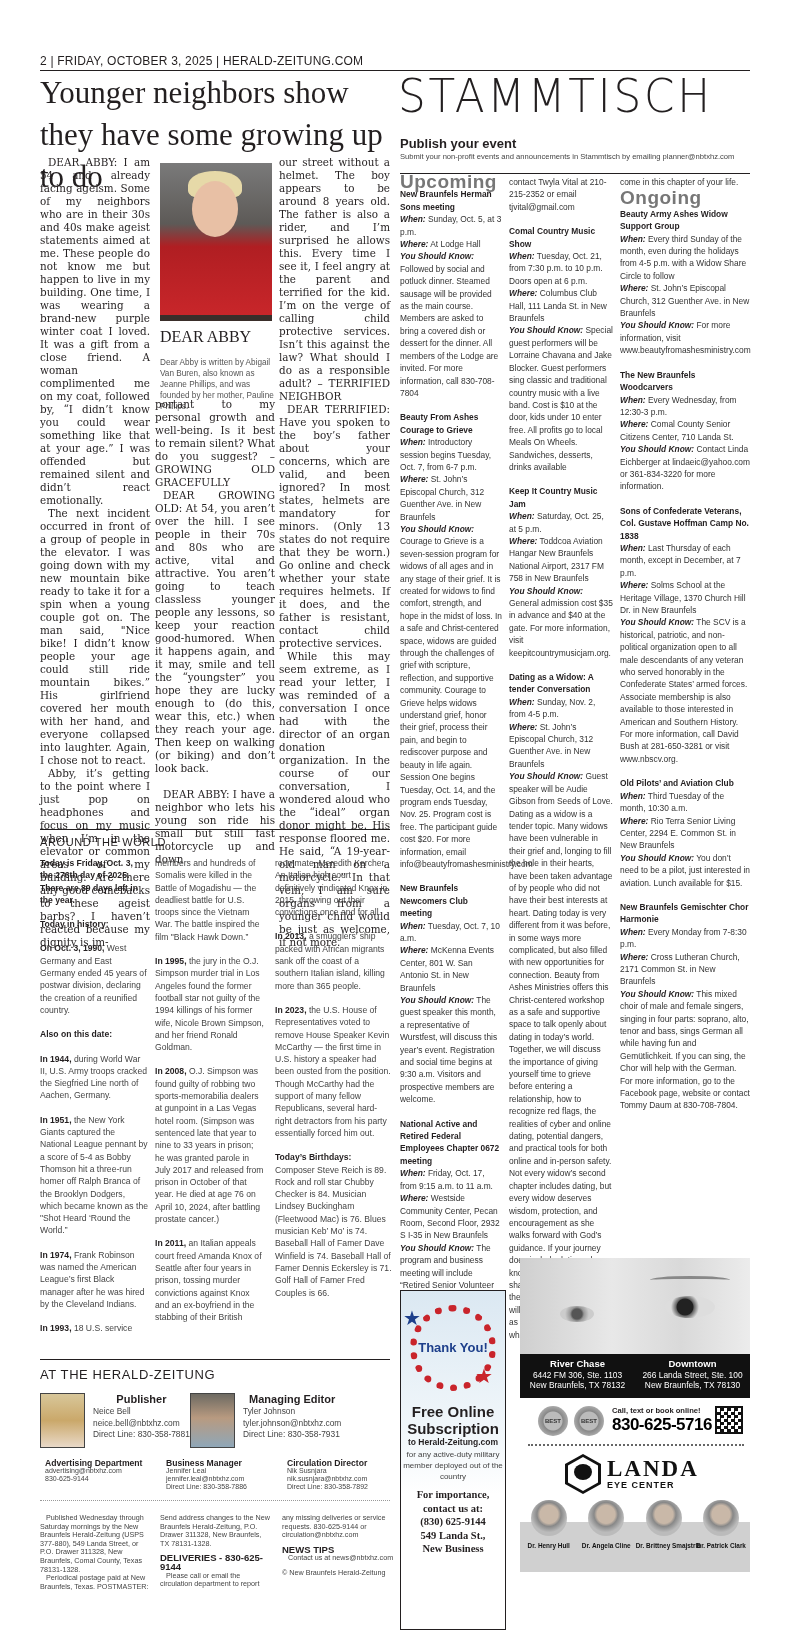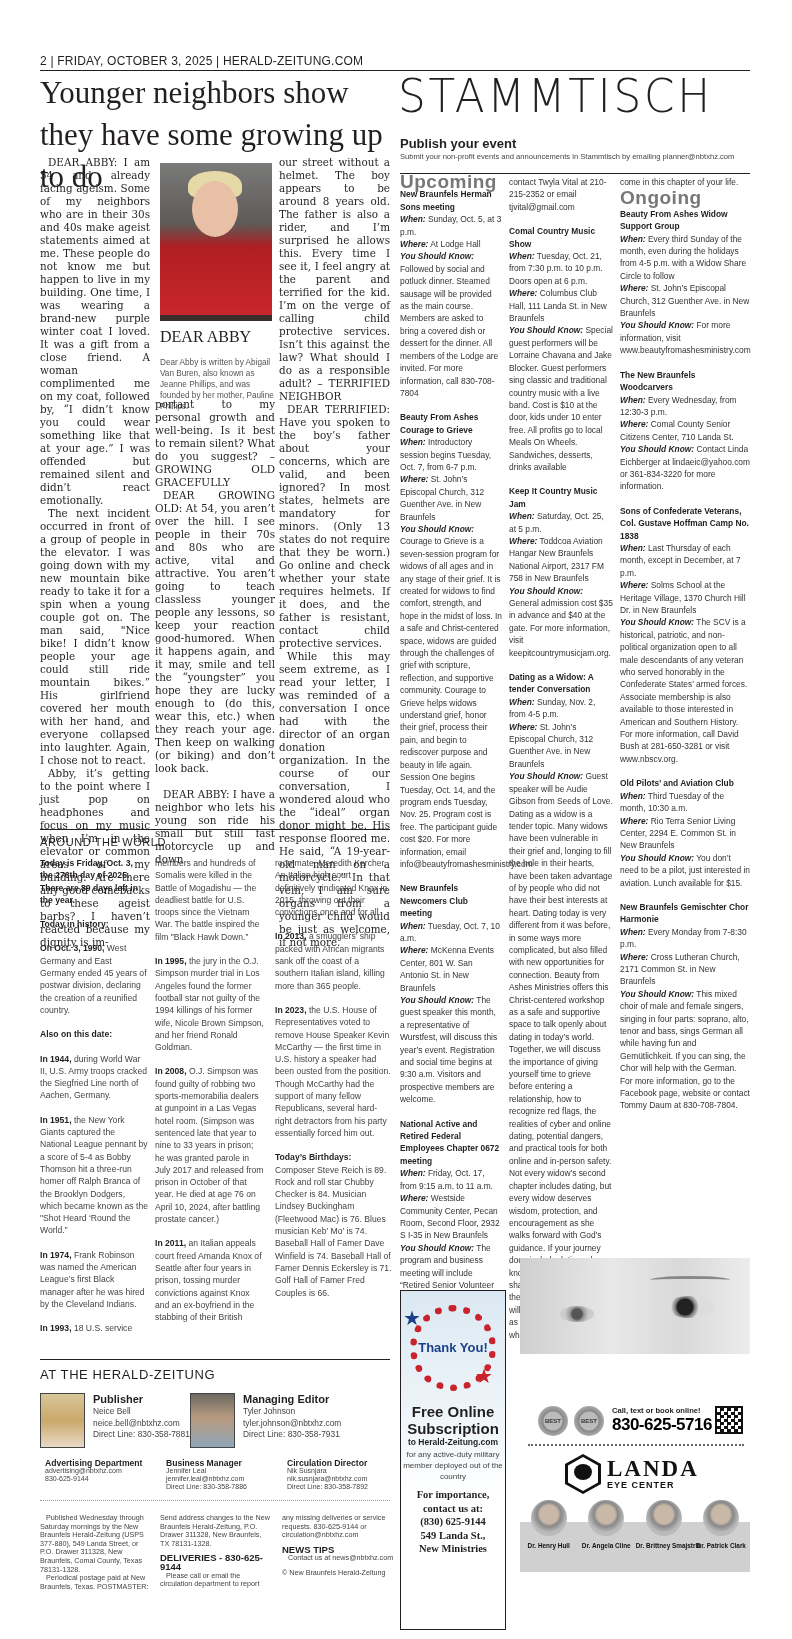--- a/index.html
+++ b/index.html
@@ -29,21 +29,21 @@
   .world-rule { left: 40px; top: 829px; width: 350px; height: 1px; background: #231f20; }
   .world-head { left: 40px; top: 836px; font-size: 11px; letter-spacing: 0.6px; color: #231f20; }
   .w-col { font-family: "Liberation Sans", sans-serif; font-size: 8.6px; line-height: 12.3px; color: #444; }
   .w-col p { margin-bottom: 12px; }
   .w-col b { color: #231f20; }
 
   .hz-rule { left: 40px; top: 1359px; width: 350px; height: 1px; background: #231f20; }
   .hz-head { left: 40px; top: 1367px; font-size: 13px; letter-spacing: 0.6px; color: #231f20; }
   .staff-photo { width: 45px; height: 55px; border: 1px solid #444; }
   .staff-txt { font-size: 8.4px; line-height: 11.5px; color: #444; }
-  .staff-txt .role { font-size: 11px; font-weight: bold; color: #231f20; line-height: 13px; }
+  .staff-txt .role { font-size: 11px; font-weight: bold; color: #231f20; line-height: 13px; text-align: center; }
   .dept { font-size: 7px; line-height: 8px; color: #444; }
   .dept .role { font-size: 8.6px; font-weight: bold; color: #231f20; }
   .dot-rule { left: 40px; top: 1500px; width: 350px; border-top: 1px dotted #999; }
   .fine { font-size: 7.2px; line-height: 8.6px; color: #444; }
   .fine .big { font-size: 9.5px; font-weight: bold; color: #231f20; }
 
   .ad-mil { left: 400px; top: 1290px; width: 106px; height: 340px; border: 1px solid #231f20; background: linear-gradient(180deg, #dbe8f2 0%, #f3f8fb 45%, #fff 60%); text-align: center; }
   .wreath { position: relative; margin: 14px auto 0; width: 86px; height: 86px; border-radius: 50%; border: 7px dotted #c9242b; }
   .wreath .ty { position: absolute; top: 28px; left: 0; width: 100%; font-size: 13px; font-weight: bold; color: #1d3f8b; }
   .wreath .star { position: absolute; color: #1d3f8b; font-size: 20px; }
@@ -169,21 +169,21 @@
         <div><span class="k">You Should Know:</span> Guest speaker will be Audie Gibson from Seeds of Love. Dating as a widow is a tender topic. Many widows have been vulnerable in their grief and, longing to fill the hole in their hearts, have been taken advantage of by people who did not have their best interests at heart. Dating today is very different from it was before, in some ways more complicated, but also filled with new opportunities for connection. Beauty from Ashes Ministries offers this Christ-centered workshop as a safe and supportive space to talk openly about dating in today’s world. Together, we will discuss the importance of giving yourself time to grieve before entering a relationship, how to recognize red flags, the realities of cyber and online dating, potential dangers, and practical tools for both online and in-person safety. Not every widow’s second chapter includes dating, but every widow deserves wisdom, protection, and encouragement as she walks forward with God’s guidance. If your journey does include dating, please know that there is no shame in taking that step; the love for your husband will always be part of you as you prayerfully consider what may</div>
       </div>
     </div>
 </div>
 
 <div class="abs ev-col" style="left:620px;top:176px;width:130px;">
   <div>come in this chapter of your life.</div>
   <div class="sec-head" style="margin:4px 0 3px;">Ongoing</div>
   <div id="ev-col3">
       <div class="ev">
-        <div class="t">Beauty From Ashes Widow Support Group</div>
+        <div class="t">Beauty Army Ashes Widow Support Group</div>
         <div><span class="k">When:</span> Every third Sunday of the month, even during the holidays from 4-5 p.m. with a Widow Share Circle to follow</div>
         <div><span class="k">Where:</span> St. John’s Episcopal Church, 312 Guenther Ave. in New Braunfels</div>
         <div><span class="k">You Should Know:</span> For more information, visit www.beautyfromashesministry.com</div>
       </div>
       <div class="ev">
         <div class="t">The New Braunfels Woodcarvers</div>
         <div><span class="k">When:</span> Every Wednesday, from 12:30-3 p.m.</div>
         <div><span class="k">Where:</span> Comal County Senior Citizens Center, 710 Landa St.</div>
         <div><span class="k">You Should Know:</span> Contact Linda Eichberger at lindaeic@yahoo.com or 361-834-3220 for more information.</div>
       </div>
@@ -298,30 +298,42 @@
     <div>Free Online</div>
     <div>Subscription</div>
   </div>
   <div class="to">to Herald-Zeitung.com</div>
   <div class="for">for any active-duty military member deployed out of the country</div>
   <div class="info" id="mil-info">
       <div>For importance,</div>
       <div>contact us at:</div>
       <div>(830) 625-9144</div>
       <div>549 Landa St.,</div>
-      <div>New Ministries</div>
+      <div>New Business</div>
     </div>
 </div>
 
 <div class="abs ad-eye">
   <div class="eye-img">
       <div class="brow"></div>
       <div class="eye1"></div>
       <div class="eye2"></div>
     </div>
+  <div class="loc-bar">
+    <div class="loc">
+      <div class="n">River Chase</div>
+      <div>6442 FM 306, Ste. 1103</div>
+      <div>New Braunfels, TX 78132</div>
+    </div>
+    <div class="loc">
+      <div class="n">Downtown</div>
+      <div>266 Landa Street, Ste. 100</div>
+      <div>New Braunfels, TX 78130</div>
+    </div>
+  </div>
   <div class="badges">
     <div class="badge">BEST</div>
     <div class="badge">BEST</div>
   </div>
   <div class="call">
     <div class="c1">Call, text or book online!</div>
     <div class="c2">830-625-5716</div>
   </div>
   <div class="qr"></div>
   <div class="eye-dots"></div>

